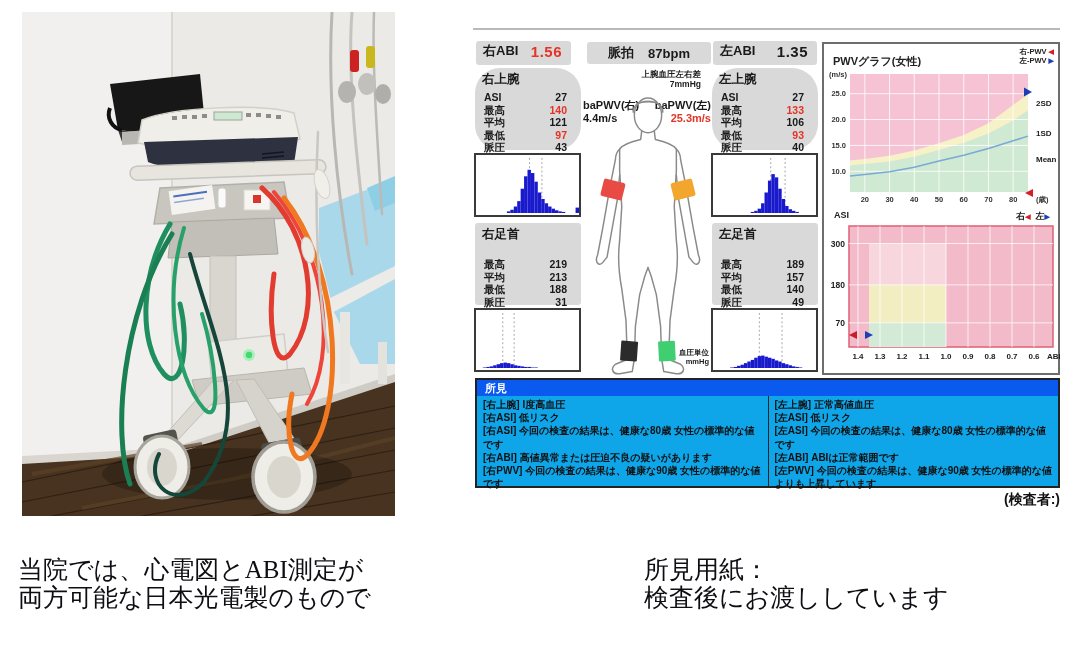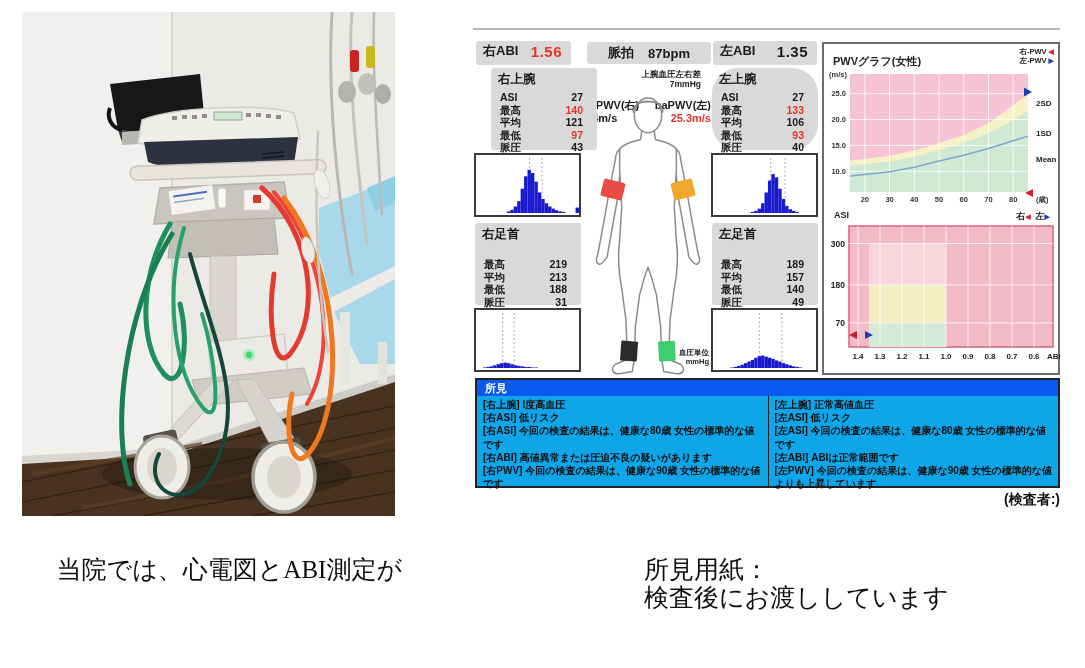--- a/index.html
+++ b/index.html
@@ -41,21 +41,21 @@
   .pwvtitle{left:9px;top:10px;font-size:11px;font-weight:bold;color:#222;}
   .ms{left:5px;top:26px;font-size:7.5px;font-weight:bold;color:#333;}
   .pwvlegend{right:4px;top:3px;font-size:7.5px;font-weight:bold;color:#222;text-align:right;line-height:9px;}
   .asihead{left:0;top:166px;width:100%;font-size:9px;font-weight:bold;color:#222;}
   .asihead .asil{position:absolute;left:10px;top:0;}
   .asihead .asileg{position:absolute;right:8px;top:0;}
   .tri{font-size:7px;}
   
   .cap{font-family:"Liberation Serif","DejaVu Serif",serif;color:#0d0d12;font-size:25px;
        line-height:28px;}
-  .capL{left:18px;top:556px;width:384px;text-align:right;}
+  .capL{left:18px;top:556px;width:384px;text-align:left;}
   .capR{left:644px;top:556px;width:400px;text-align:left;}
   svg text{font-family:"Liberation Sans",sans-serif;}
 </style>
 </head>
 <body>
 
 <div class="page">
 
   <svg class="abs" style="left:22px;top:12px;" width="373" height="504" viewBox="0 0 373 504">
 
@@ -234,21 +234,21 @@
       </g>
       <rect x="34" y="236" width="16" height="19" rx="1" transform="rotate(4 42 245)" fill="#2b2b2b"></rect>
       <rect x="70" y="236" width="16" height="19" rx="1" transform="rotate(-3 78 245)" fill="#3fcf70"></rect>
     </svg>
 
     <div class="abs smalltxt" style="left:170px;top:320px;width:66px;text-align:right;font-size:7.5px;line-height:9px;">
       <div>血圧単位</div>
       <div>mmHg</div>
     </div>
 
-    <div class="abs gbox panel" style="left:18px;top:40px;">
+    <div class="abs gbox panel" style="left:2px;top:40px;border-radius:25px;">
       <div class="ptitle">右上腕</div>
       <div class="prows">
           <div class="prow">
             <span>ASI</span>
             <span>27</span>
           </div>
           <div class="prow">
             <span>最高</span>
             <span class="red">140</span>
           </div>
@@ -530,18 +530,19 @@
             <div>[左ABI] ABIは正常範囲です</div>
             <div>[左PWV] 今回の検査の結果は、健康な90歳 女性の標準的な値よりも上昇しています</div>
           </div>
       </div>
     </div>
     <div class="abs examiner" style="right:2px;top:463px;">(検査者:)</div>
   </div>
 
   <div class="abs cap capL">
     <div>当院では、心電図とABI測定が</div>
+    <div>両方可能な日本光電製のもので</div>
   </div>
   <div class="abs cap capR">
     <div>所見用紙：</div>
     <div>検査後にお渡ししています</div>
   </div>
 </div>
 
 </body></html>

